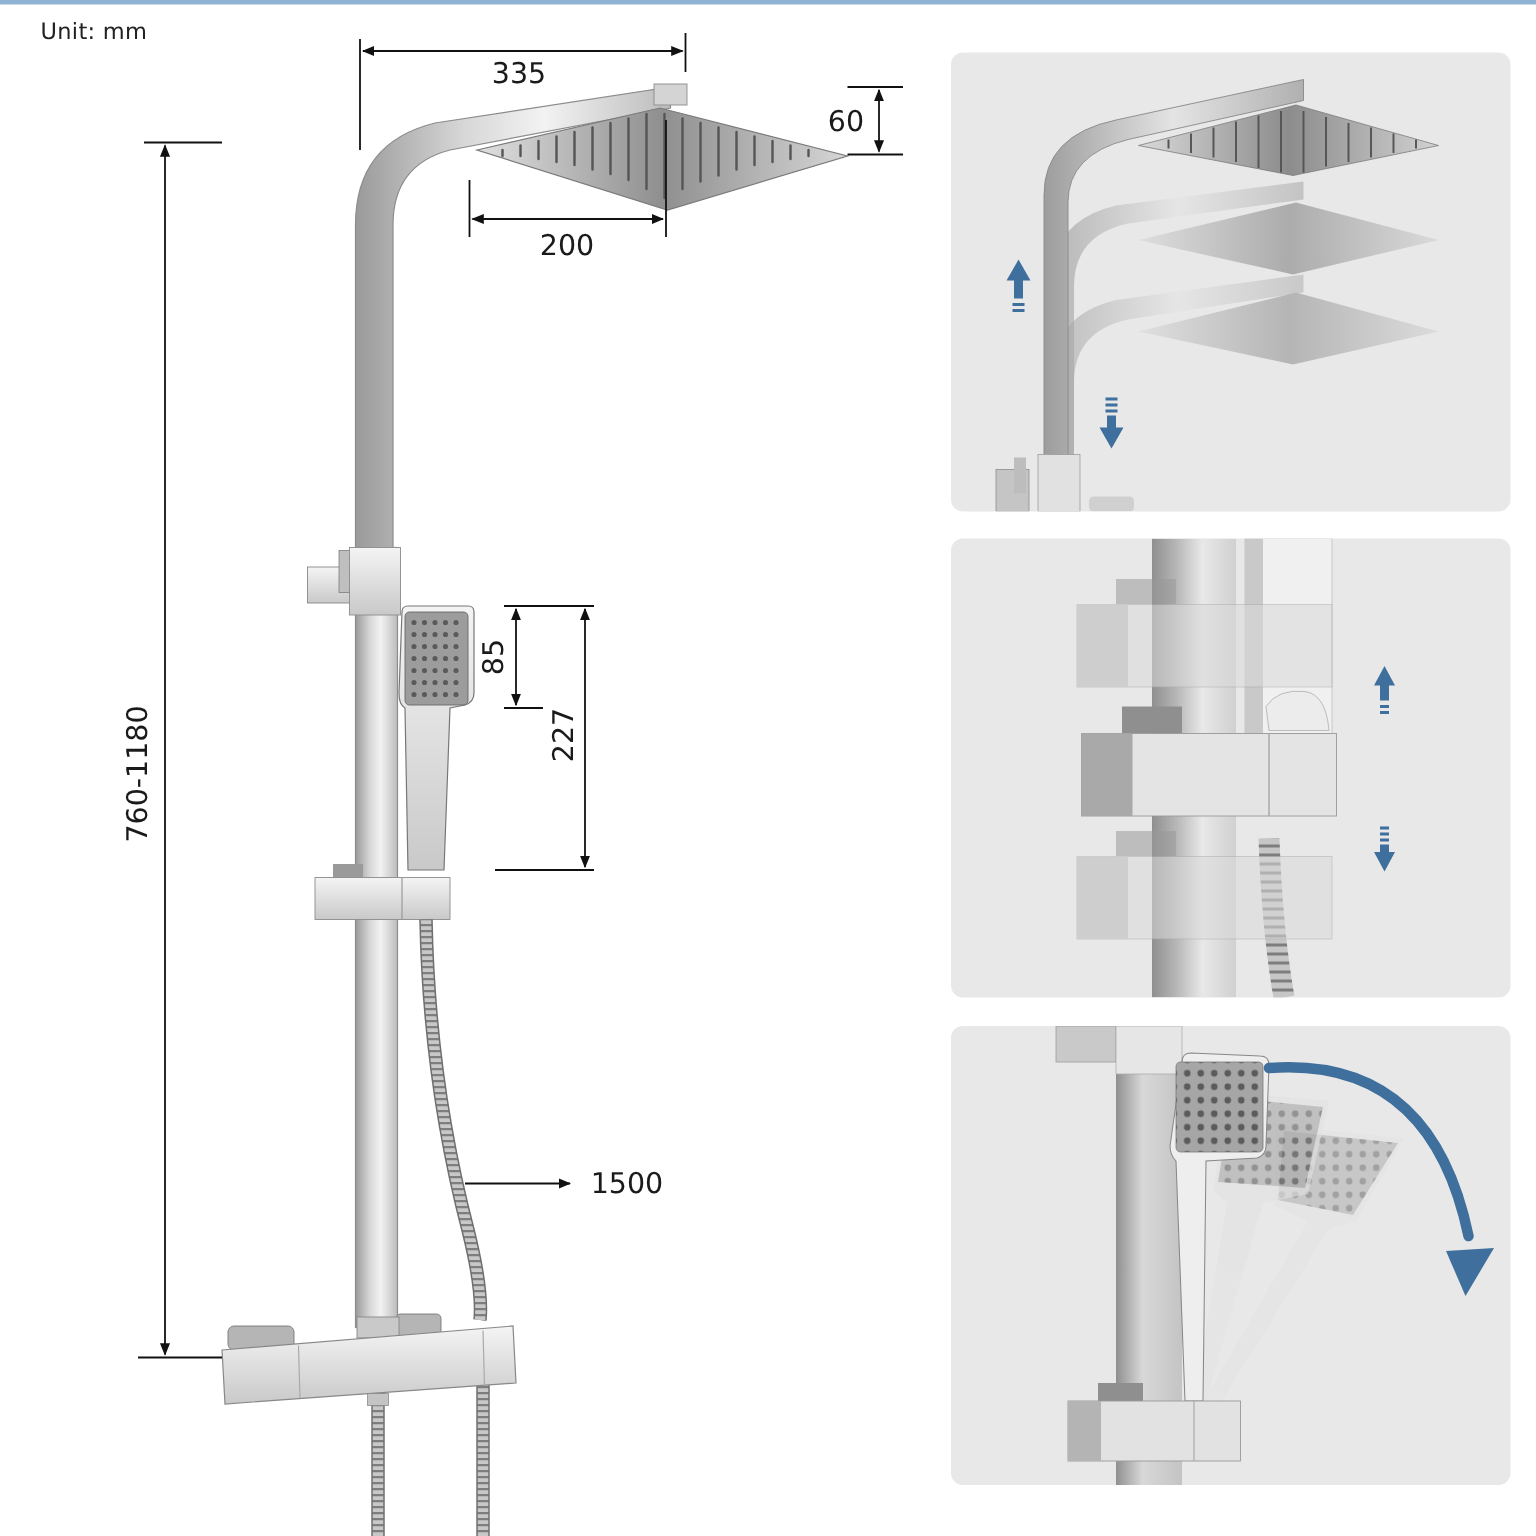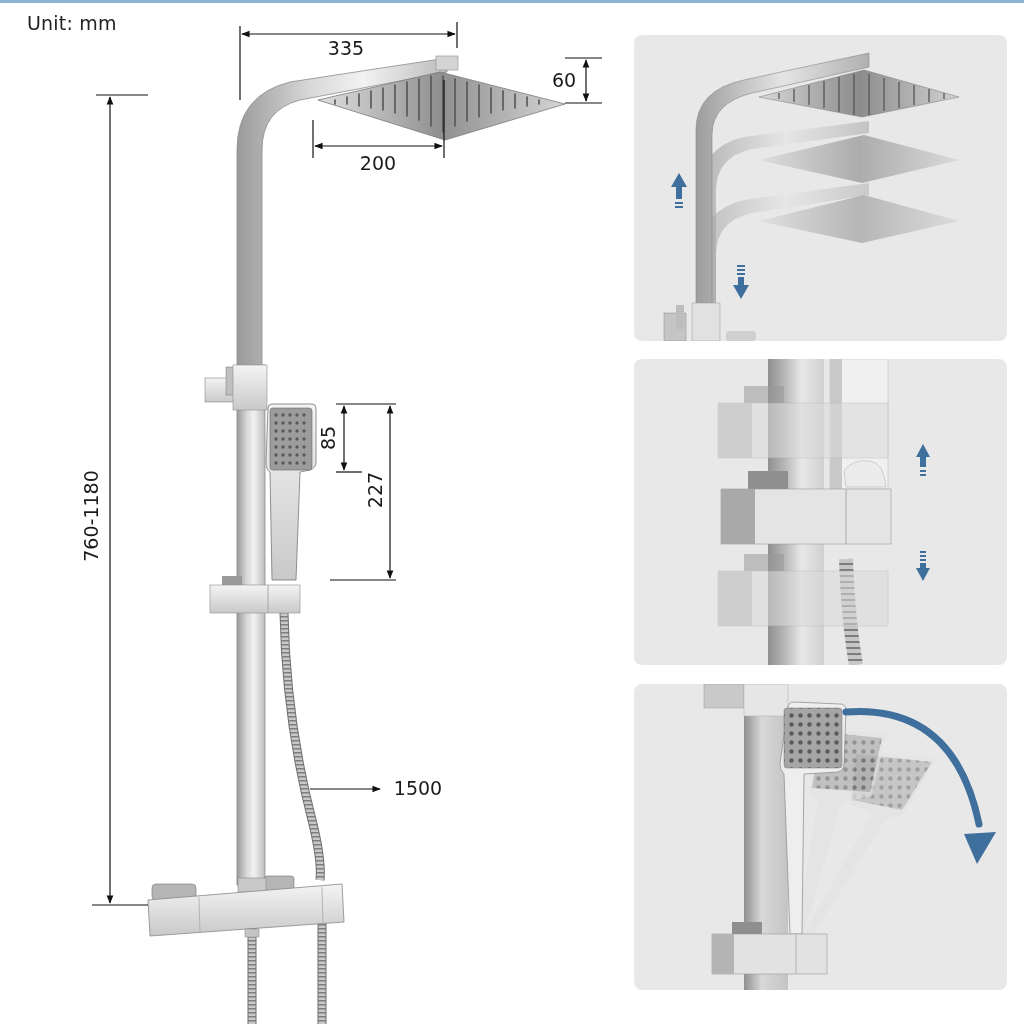--- a/index.html
+++ b/index.html
@@ -1,18 +1,18 @@
 <!DOCTYPE html>
 <html><head>
 <meta charset="utf-8">
 <style>
   html, body { margin: 0; padding: 0; background: #ffffff; }
   body { width: 1024px; height: 1024px; position: relative; overflow: hidden; font-family: "DejaVu Sans", sans-serif; }
   .topbar { position: absolute; left: 0; top: 0; width: 1024px; height: 3px; background: #8fb3d3; }
-  .unit-label { position: absolute; left: 27px; top: 12px; font-size: 19px; color: #222; letter-spacing: 0.2px; }
+  .unit-label { position: absolute; left: 27px; top: 12px; font-size: 15px; color: #222; letter-spacing: 0.2px; }
   .main-svg { position: absolute; left: 0; top: 0; }
   .dim-text { font-family: "DejaVu Sans", sans-serif; font-size: 19px; fill: #1a1a1a; }
   .panel { position: absolute; left: 634px; width: 373px; background: #e8e8e8; border-radius: 8px; overflow: hidden; }
   .panel svg { position: absolute; left: 0; top: 0; }
   #panel-1 { top: 35px; height: 306px; }
   #panel-2 { top: 359px; height: 306px; }
   #panel-3 { top: 684px; height: 306px; }
 </style>
 </head>
 <body>

